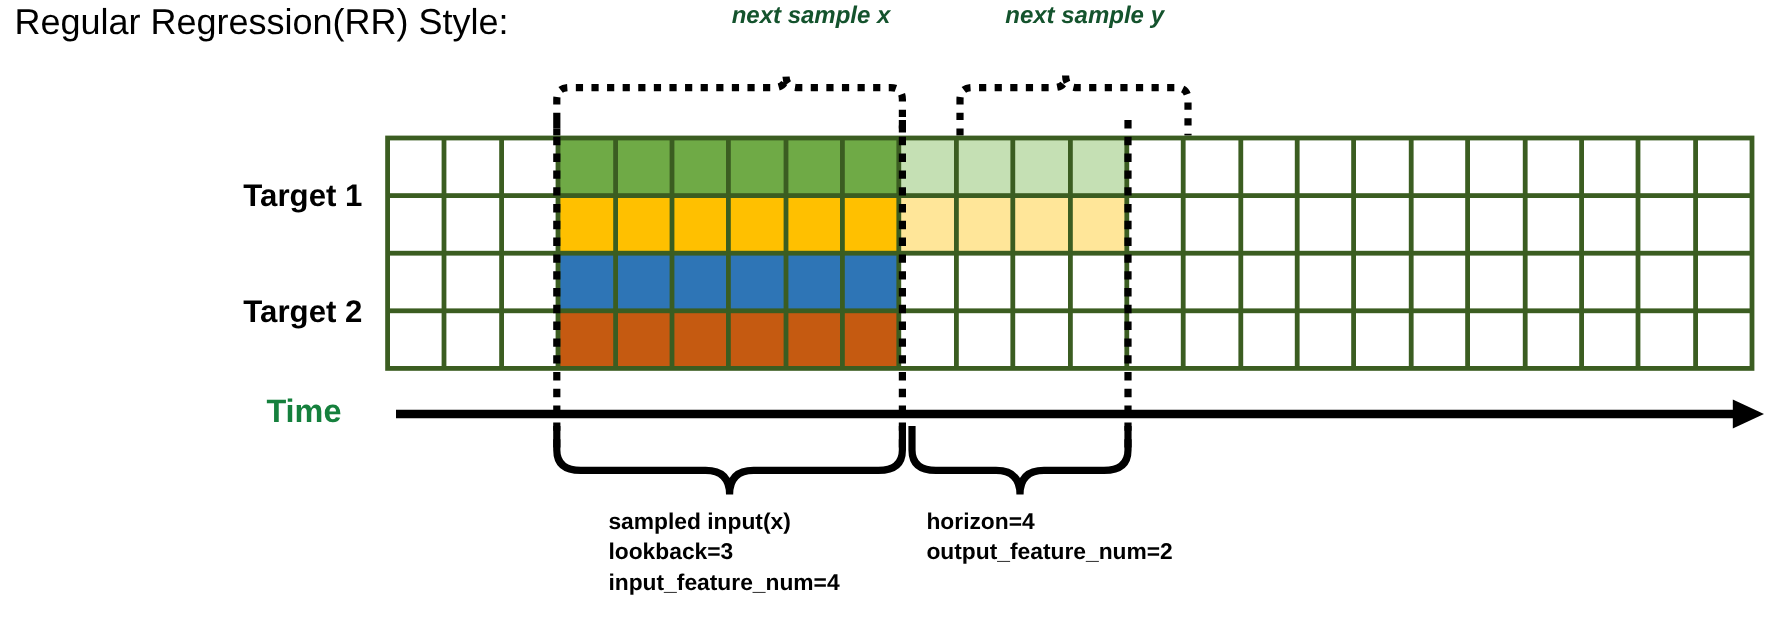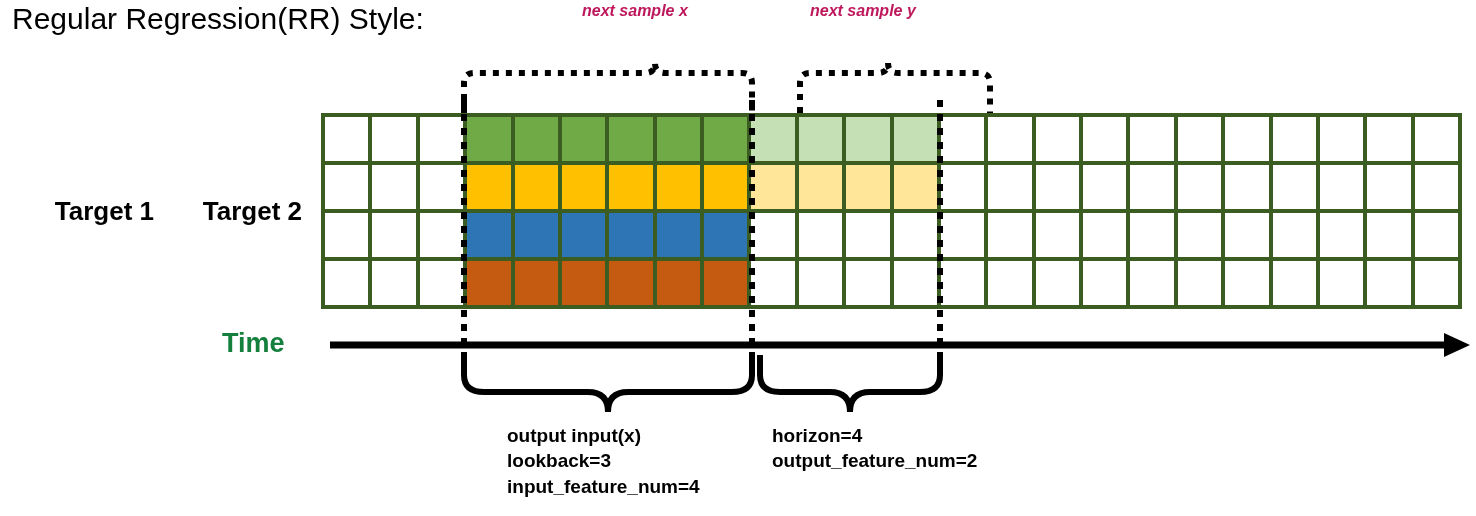--- a/index.html
+++ b/index.html
@@ -18,26 +18,26 @@
     position: absolute;
     left: 12px;
     top: 2px;
     font-size: 30px;
     font-weight: normal;
     color: #000000;
     white-space: nowrap;
   }
   .brace-label {
     position: absolute;
-    font-size: 16px;
+    font-size: 20px;
     font-style: italic;
     font-weight: 600;
-    color: #be185d;
-    white-space: nowrap;
-    text-align: left;
+    color: #14532d;
+    white-space: nowrap;
+    text-align: right;
   }
   #label-next-x { left: 582px; top: 2px; width: 160px; }
   #label-next-y { left: 810px; top: 2px; width: 160px; }
 
   #top-braces-svg {
     position: absolute;
     left: 0px;
     top: 30px;
   }
   #bottom-braces-svg {
@@ -90,20 +90,21 @@
   .c-orange  { background: #C55A11; }
 
   
   #row-labels {
     position: absolute;
     left: 20px;
     top: 113px;
     width: 292px;
     height: 196px;
     display: flex;
+    flex-direction: column;
     box-sizing: border-box;
     padding: 4px 0;
     gap: 4px;
   }
   .row-label {
     flex: 1 1 0;
     display: flex;
     align-items: center;
     justify-content: flex-end;
     font-size: 26px;
@@ -282,20 +283,20 @@
 </svg>
 
 <svg id="bottom-braces-svg" width="1476" height="120" viewBox="0 0 1476 120">
 
   <path d="M 464 55 L 464 75 Q 464 92 484 92 L 588 92 Q 608 92 608 112 Q 608 92 628 92 L 732 92 Q 752 92 752 75 L 752 55" fill="none" stroke="#000000" stroke-width="6" stroke-linecap="butt"></path>
 
   <path d="M 760 55 L 760 75 Q 760 92 780 92 L 830 92 Q 850 92 850 112 Q 850 92 870 92 L 920 92 Q 940 92 940 75 L 940 55" fill="none" stroke="#000000" stroke-width="6" stroke-linecap="butt"></path>
 </svg>
 
 <div class="note-block" id="note-input">
-  <span class="note-line">output input(x)</span>
+  <span class="note-line">sampled input(x)</span>
   <span class="note-line">lookback=3</span>
   <span class="note-line">input_feature_num=4</span>
 </div>
 <div class="note-block" id="note-output">
   <span class="note-line">horizon=4</span>
   <span class="note-line">output_feature_num=2</span>
 </div>
 
 </body></html>

